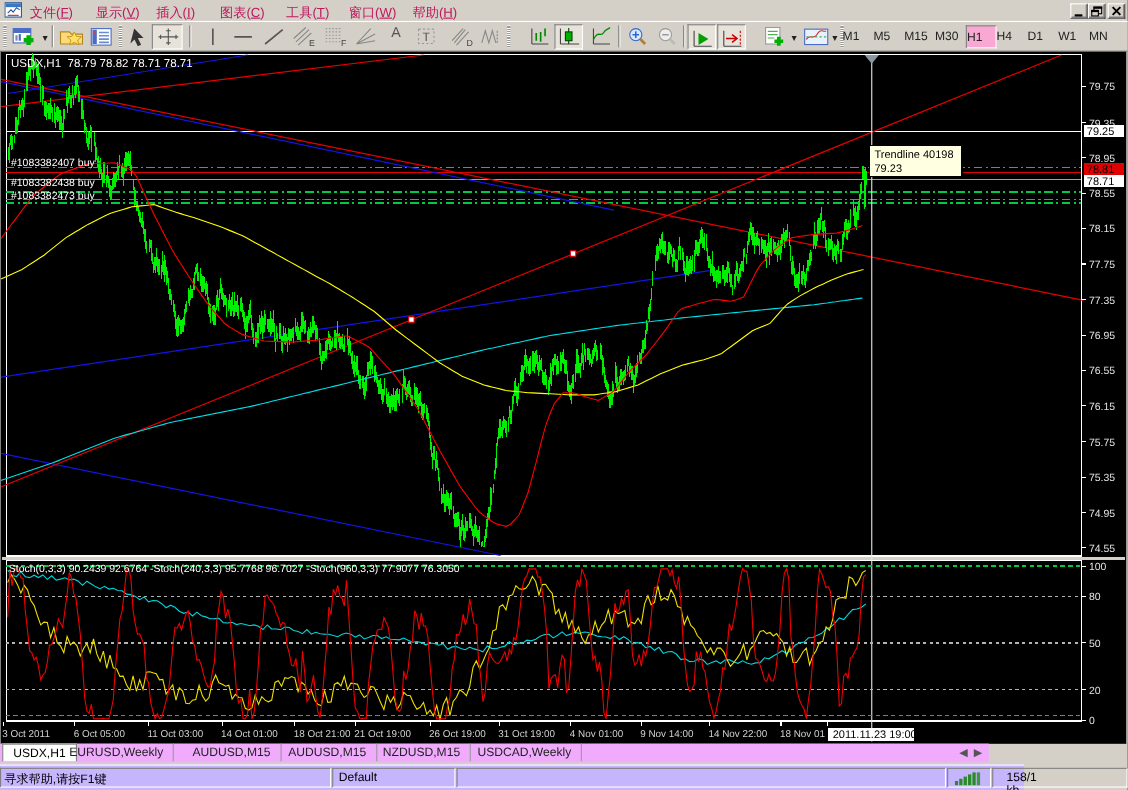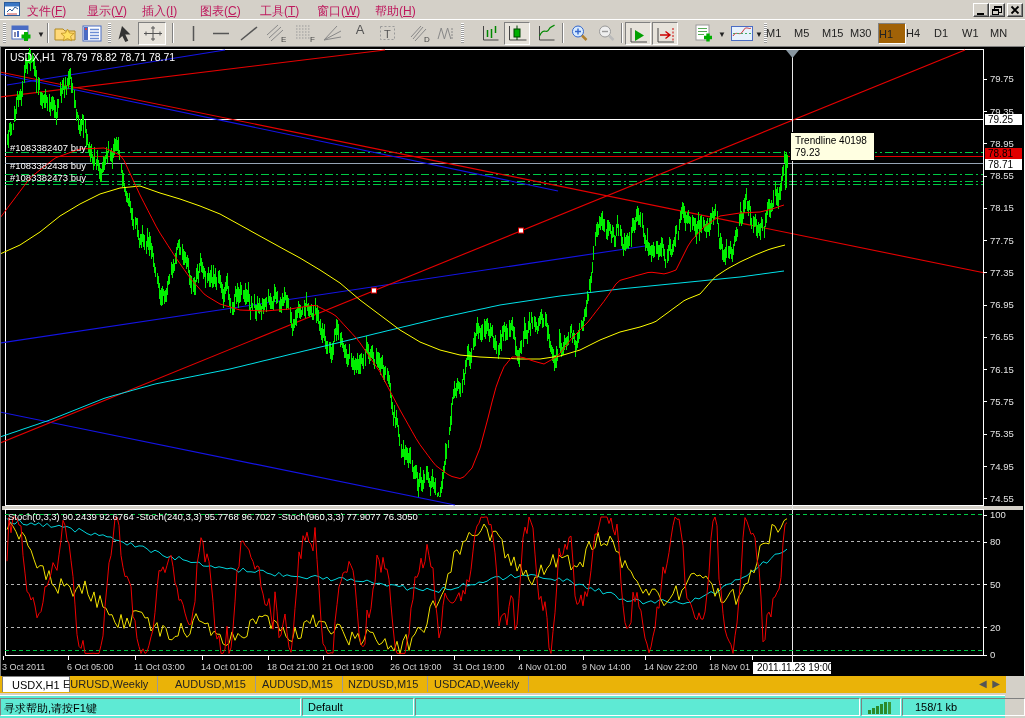--- a/index.html
+++ b/index.html
@@ -10,23 +10,23 @@
 .tbtn{position:absolute;top:2px;width:24px;height:23px}
 .pressed{background:#e7e3db;border:1px solid;border-color:#808080 #fff #fff #808080}
 .sep{position:absolute;top:3px;width:2px;height:20px;border-left:1px solid #808080;border-right:1px solid #fff}
 .grip{position:absolute;top:3px;width:3px;height:20px;background:repeating-linear-gradient(180deg,#fff 0 1px,#999 1px 2px)}
 .tf{position:absolute;top:3px;height:21px;width:28px;font-size:11px;color:#222;text-align:left;line-height:21px}
 .wbtn{position:absolute;top:3px;width:16px;height:14px;background:#d4d0c8;
  border:1px solid;border-color:#fff #404040 #404040 #fff;box-shadow:inset -1px -1px 0 #808080;
  text-align:center}
 .wbtn svg{display:block;margin:0 auto}
 #chart{position:absolute;left:0;top:47px;width:1025px;height:629px;background:#000;border-left:1px solid #808080;border-right:1px solid #fff}
-#tabbar{position:absolute;left:0;top:676px;width:1006px;height:17px;background:#eab308;font-size:11px}
+#tabbar{position:absolute;left:0;top:676px;width:899px;height:17px;background:#f0abfc;font-size:11px}
 .tab{position:absolute;top:0;height:16px;line-height:16px;color:#222;padding:0 9px;border-right:1px solid #999}
-#status{position:absolute;left:0;top:695px;width:1005px;height:23px;background:#5eead4;font-size:11px;color:#000;border-top:1px solid #fff}
+#status{position:absolute;left:0;top:695px;width:931px;height:23px;background:#c4b5fd;font-size:11px;color:#000;border-top:1px solid #fff}
 .sp{position:absolute;top:2px;height:18px;border:1px solid;border-color:#808080 #fff #fff #808080;padding:1px 4px}
 .ax{fill:#e2e2e2;font-size:9.5px;font-family:"Liberation Sans",sans-serif}
 .tx{fill:#d0d0d0;font-size:9px;font-family:"Liberation Sans",sans-serif}
 .gdash{stroke:#00c944;stroke-width:1;fill:none;stroke-dasharray:8 3 2 3;shape-rendering:crispEdges}
 .wlab{fill:#fff;font-size:9.5px;font-family:"Liberation Sans",sans-serif}
 svg text{white-space:pre}
 </style></head>
 <body>
 <div id="menubar">
  <svg style="position:absolute;left:4px;top:1px" width="17" height="16">
@@ -169,21 +169,21 @@
         <rect x="2.5" y="4.5" width="21" height="14" fill="#e8f2fc" stroke="#4a6cc4"></rect>
         <path d="M4 14c3-6 7 1 10-5s6-1 8-3" stroke="#cc3333" fill="none"></path>
         <path d="M4 11.5h18" stroke="#44aa66" stroke-dasharray="2 2"></path>
       </svg></span>
  <span style="position:absolute;left:755px;top:10px;font-size:8px;color:#222">▼</span>
  <span class="grip" style="left:764px"></span>
  <span class="tf" style="left:766px">M1</span>
  <span class="tf" style="left:794px">M5</span>
  <span class="tf" style="left:822px">M15</span>
  <span class="tf" style="left:850px">M30</span>
- <span class="tf pressed" style="left:878px;background:#a16207">H1</span>
+ <span class="tf pressed" style="left:878px;background:#f9a8d4">H1</span>
  <span class="tf" style="left:906px">H4</span>
  <span class="tf" style="left:934px">D1</span>
  <span class="tf" style="left:962px">W1</span>
  <span class="tf" style="left:990px">MN</span>
 </div>
 <div id="chart">
 <svg width="1023" height="629" viewBox="1 47 1023 629" shape-rendering="crispEdges">
  <rect x="1" y="47" width="1023" height="629" fill="#000"></rect>
 
  <rect x="5.5" y="49.5" width="978" height="456" fill="none" stroke="#fff" stroke-width="1"></rect>

